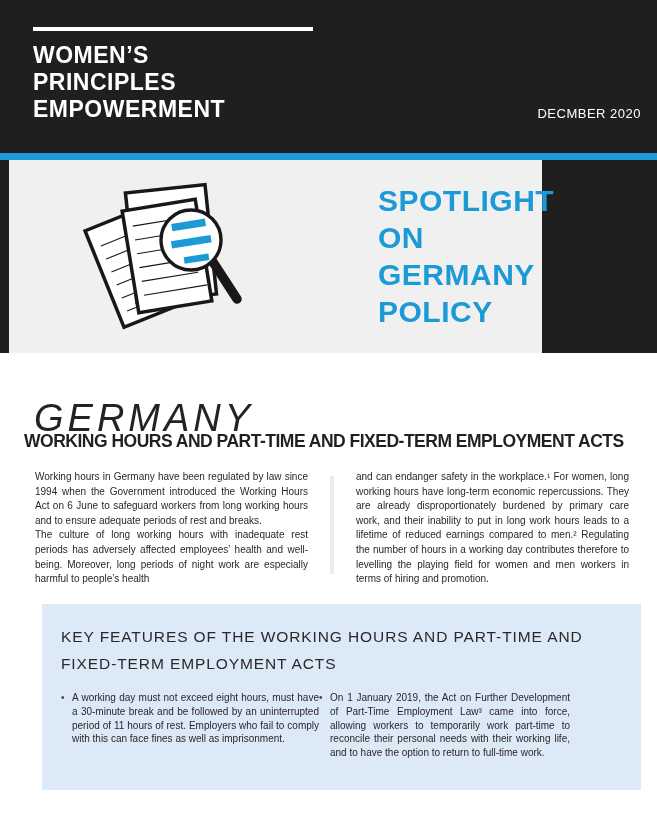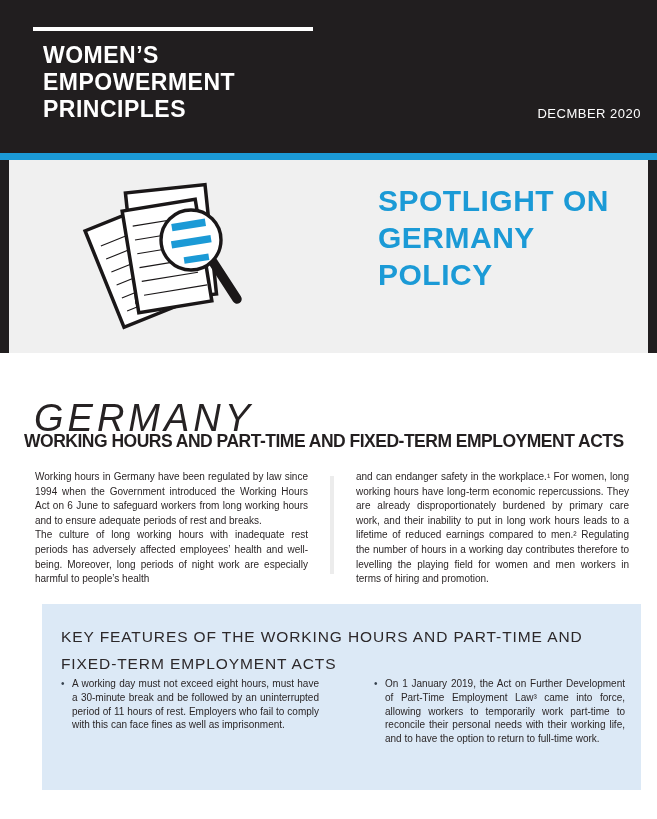--- a/index.html
+++ b/index.html
@@ -6,27 +6,27 @@
   html,body { background:#ffffff; }
   .page {
     position:relative; width:657px; height:819px; overflow:hidden;
     background:#ffffff; font-family:"Liberation Sans", sans-serif;
     color:#2a2526;
   }
 
   
   .header-dark { position:absolute; left:0; top:0; width:657px; height:353px; background:#211e1f; }
   .header-rule { position:absolute; left:33px; top:27px; width:280px; height:4px; background:#ffffff; }
-  .masthead { position:absolute; left:43px; top:42px; color:#ffffff; font-weight:700;
+  .masthead { position:absolute; left:33px; top:42px; color:#ffffff; font-weight:700;
               font-size:23px; line-height:27px; letter-spacing:0.5px; }
   .issue-date { position:absolute; right:16px; top:106px; color:#ffffff; font-size:13px; letter-spacing:0.5px; }
   .blue-bar { position:absolute; left:0; top:153px; width:657px; height:7px; background:#1b9ad6; }
 
   
-  .spotlight-panel { position:absolute; left:9px; top:160px; width:639px; height:193px; background:#f0f0f0;padding-left:8px; }
+  .spotlight-panel { position:absolute; left:9px; top:160px; width:533px; height:193px; background:#f0f0f0;padding-left:8px; }
   .illustration { position:absolute; left:66px; top:13px; width:200px; height:172px; }
   .spotlight-title { position:absolute; left:369px; top:22px; color:#1b9ad6; font-weight:700;
                      font-size:30px; line-height:37px; letter-spacing:0.5px; }
 
   
   .country { position:absolute; left:34px; top:399px; font-size:38px; line-height:38px;
              font-weight:300; letter-spacing:4px; color:#262223;font-style:italic; }
   .subtitle { position:absolute; left:24px; top:431px; font-size:17.5px; font-weight:700;
               letter-spacing:-0.5px; color:#231f20; white-space:nowrap; }
 
@@ -34,40 +34,40 @@
   .intro-cols { position:absolute; left:35px; top:470px; width:594px; display:flex; gap:48px; }
   .intro-col { width:279px; font-size:10px; line-height:14.6px; text-align:justify; color:#2b2627; }
   .intro-col p + p { }
   .col-divider { position:absolute; left:330px; top:476px; width:4px; height:98px; background:#ececec; }
 
   
   .key-box { position:absolute; left:42px; top:604px; width:599px; height:186px;
              background:#dce9f6; padding:19px 16px 0 19px; }
   .key-heading { font-size:15.5px; line-height:27px; letter-spacing:0.9px;
                  color:#2c282a; max-width:575px; font-weight:400; }
-  .key-cols { display:flex; gap:55px; }
+  .key-cols { display:flex; margin-top:14px; }
   .key-col { list-style:none; }
   .key-col-left { width:258px; }
   .key-col-right { width:251px; }
   .key-col li { position:relative; padding-left:11px; font-size:10px; line-height:13.8px;
                 text-align:justify; color:#2b2627; }
   .key-col li + li { margin-top:13px; }
   .key-col li::before { content:"•"; position:absolute; left:0; top:0; color:#36424e; }
 </style>
 </head>
 <body>
 
 <div class="page">
 
   <div class="header-dark">
     <div class="header-rule"></div>
     <div class="masthead">
       <div>WOMEN’S</div>
+      <div>PRINCIPLES</div>
       <div>EMPOWERMENT</div>
-      <div>PRINCIPLES</div>
     </div>
     <div class="issue-date">DECMBER 2020</div>
   </div>
 
   <div class="blue-bar"></div>
 
   <div class="spotlight-panel">
     <svg class="illustration" viewBox="0 0 200 170">
 
       <g transform="rotate(-22 62 92)">

